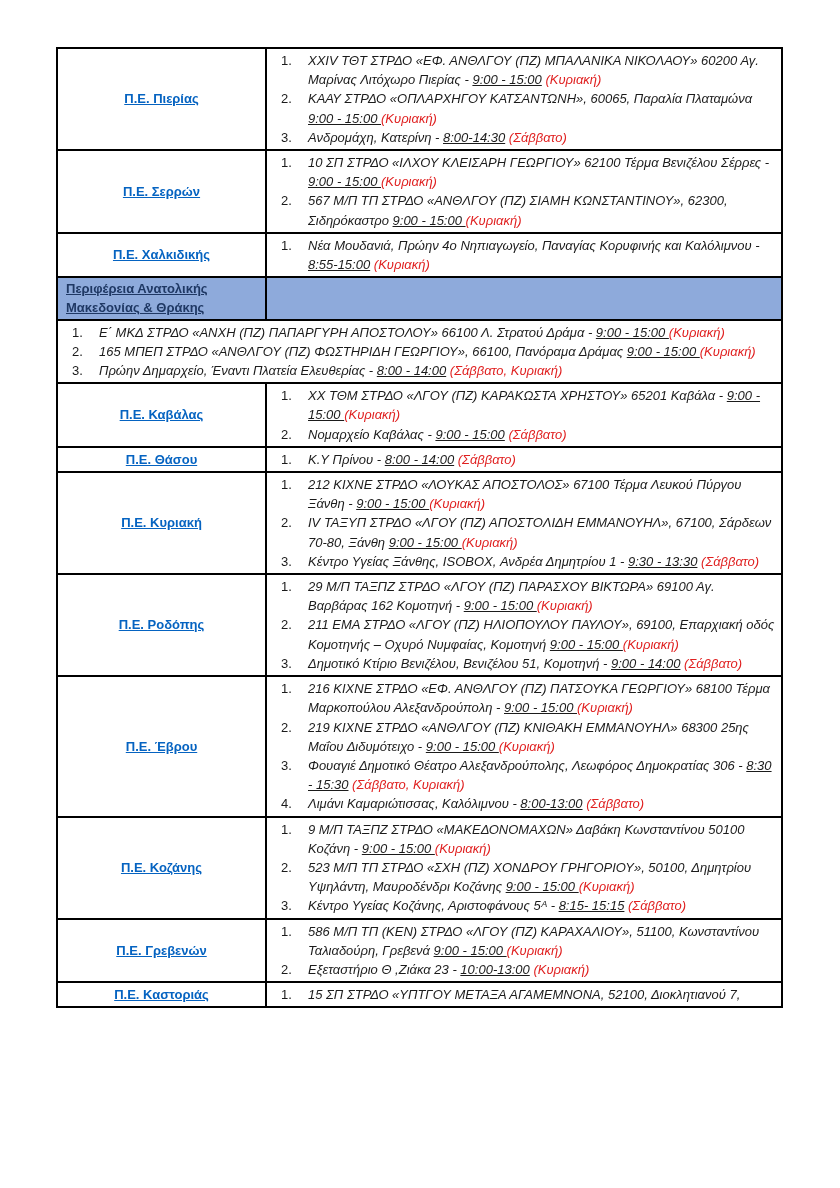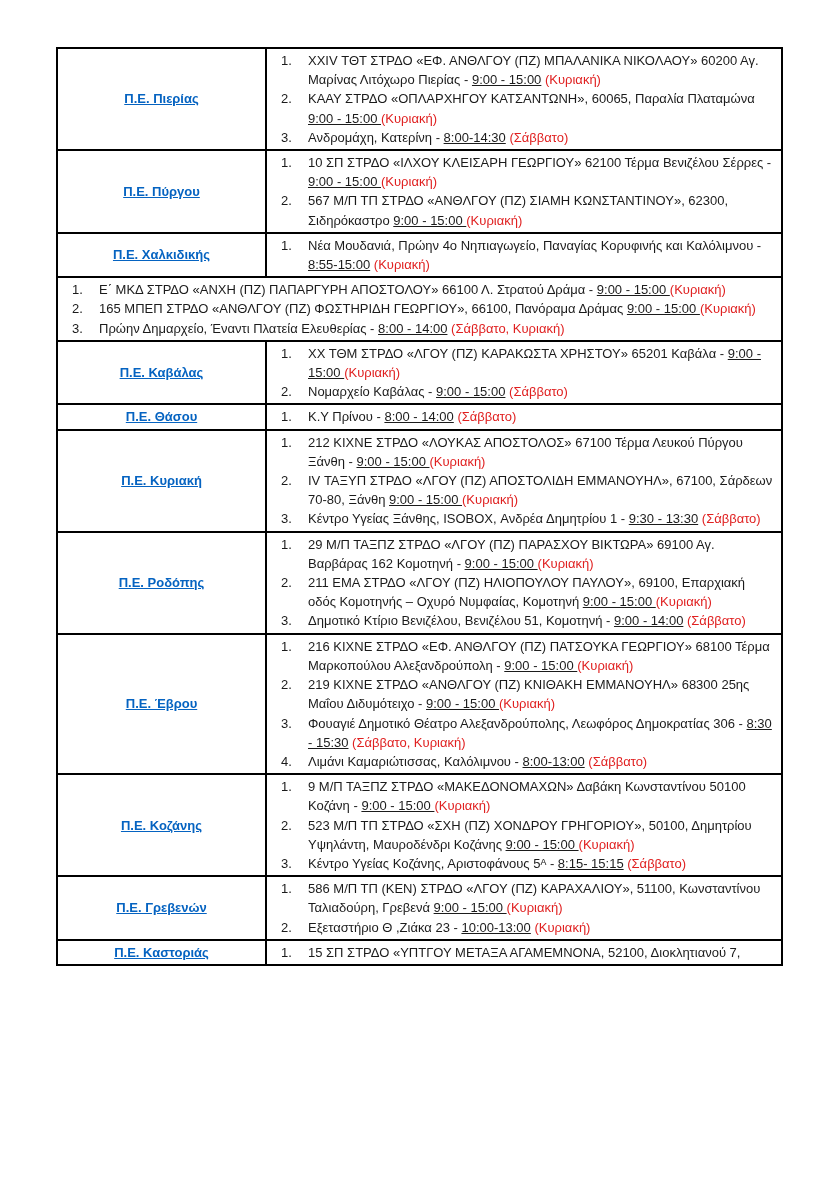--- a/index.html
+++ b/index.html
@@ -60,21 +60,21 @@
     font-weight: bold;
     text-decoration: underline;
   }
   .venue-item { display: flex; }
   .item-number {
     flex: none;
     width: 27px;
     padding-left: 10px;
     box-sizing: content-box;
   }
-  .item-text { flex: 1; }
+  .item-text { flex: 1; font-style: italic; }
   .seg-b { color: var(--body-text, #1b1b1b); }
   .seg-u { color: var(--body-text, #1b1b1b); text-decoration: underline; }
   .seg-r { color: var(--day-red, #E02020); }
 </style>
 </head>
 <body>
 
 <div class="page">
   <div class="venues-table" id="venues-table">
       <div class="trow">
@@ -91,21 +91,21 @@
             <span class="item-text"><span class="seg-b">ΚΑΑΥ ΣΤΡΔΟ «ΟΠΛΑΡΧΗΓΟΥ ΚΑΤΣΑΝΤΩΝΗ», 60065, Παραλία Πλαταμώνα </span><span class="seg-u">9:00 - 15:00 </span><span class="seg-r">(Κυριακή)</span></span>
           </div>
           <div class="venue-item">
             <span class="item-number">3.</span>
             <span class="item-text"><span class="seg-b">Ανδρομάχη, Κατερίνη - </span><span class="seg-u">8:00-14:30</span><span class="seg-b"> </span><span class="seg-r">(Σάββατο)</span></span>
           </div>
         </div>
       </div>
       <div class="trow">
         <div class="cell-left">
-          <span class="region-link">Π.Ε. Πύργου</span>
+          <span class="region-link">Π.Ε. Σερρών</span>
         </div>
         <div class="cell-right">
           <div class="venue-item">
             <span class="item-number">1.</span>
             <span class="item-text"><span class="seg-b">10 ΣΠ ΣΤΡΔΟ «ΙΛΧΟΥ ΚΛΕΙΣΑΡΗ ΓΕΩΡΓΙΟΥ» 62100 Τέρμα Βενιζέλου Σέρρες - </span><span class="seg-u">9:00 - 15:00 </span><span class="seg-r">(Κυριακή)</span></span>
           </div>
           <div class="venue-item">
             <span class="item-number">2.</span>
             <span class="item-text"><span class="seg-b">567 Μ/Π ΤΠ ΣΤΡΔΟ «ΑΝΘΛΓΟΥ (ΠΖ) ΣΙΑΜΗ ΚΩΝΣΤΑΝΤΙΝΟΥ», 62300, Σιδηρόκαστρο </span><span class="seg-u">9:00 - 15:00 </span><span class="seg-r">(Κυριακή)</span></span>
           </div>
@@ -114,20 +114,26 @@
       <div class="trow">
         <div class="cell-left">
           <span class="region-link">Π.Ε. Χαλκιδικής</span>
         </div>
         <div class="cell-right">
           <div class="venue-item">
             <span class="item-number">1.</span>
             <span class="item-text"><span class="seg-b">Νέα Μουδανιά, Πρώην 4ο Νηπιαγωγείο, Παναγίας Κορυφινής και Καλόλιμνου - </span><span class="seg-u">8:55-15:00</span><span class="seg-b"> </span><span class="seg-r">(Κυριακή)</span></span>
           </div>
         </div>
+      </div>
+      <div class="trow section">
+        <div class="cell-left">
+          <span class="section-label">Περιφέρεια Ανατολικής Μακεδονίας &amp; Θράκης</span>
+        </div>
+        <div class="cell-right"></div>
       </div>
       <div class="trow">
         <div class="cell-right">
           <div class="venue-item">
             <span class="item-number">1.</span>
             <span class="item-text"><span class="seg-b">Ε΄ ΜΚΔ ΣΤΡΔΟ «ΑΝΧΗ (ΠΖ) ΠΑΠΑΡΓΥΡΗ ΑΠΟΣΤΟΛΟΥ» 66100 Λ. Στρατού Δράμα - </span><span class="seg-u">9:00 - 15:00 </span><span class="seg-r">(Κυριακή)</span></span>
           </div>
           <div class="venue-item">
             <span class="item-number">2.</span>
             <span class="item-text"><span class="seg-b">165 ΜΠΕΠ ΣΤΡΔΟ «ΑΝΘΛΓΟΥ (ΠΖ) ΦΩΣΤΗΡΙΔΗ ΓΕΩΡΓΙΟΥ», 66100, Πανόραμα Δράμας </span><span class="seg-u">9:00 - 15:00 </span><span class="seg-r">(Κυριακή)</span></span>

